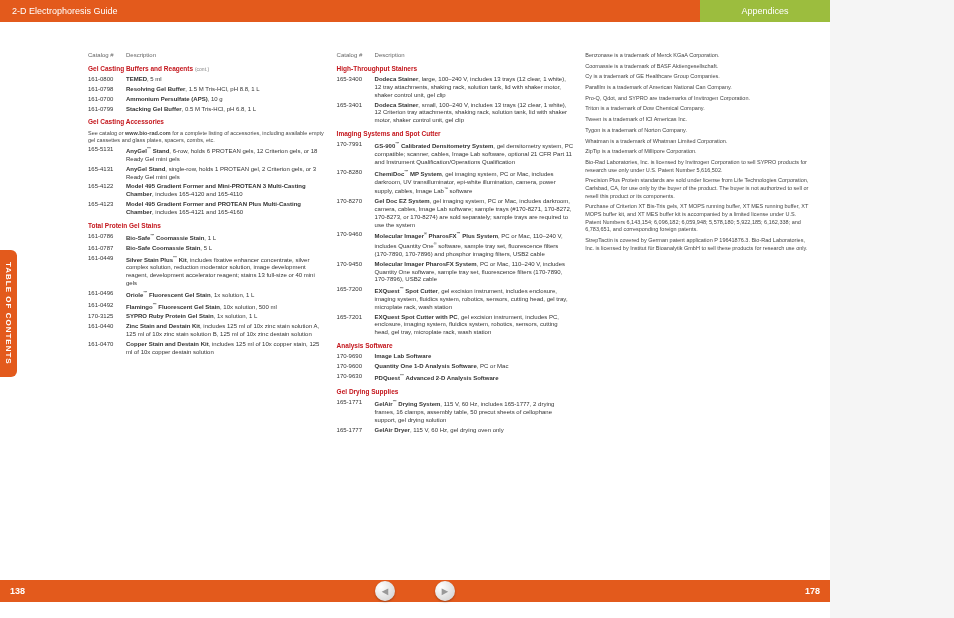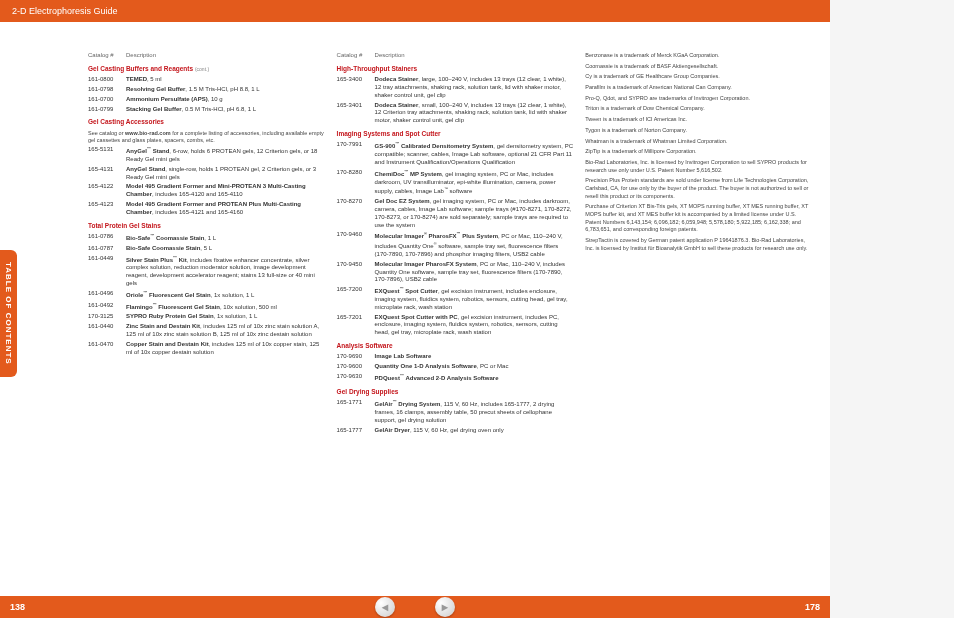--- a/index.html
+++ b/index.html
@@ -15,31 +15,32 @@
 .sect{color:#c4161c;font-weight:bold;font-size:6.5px;margin:5px 0 3px}
 .sect .sub{font-weight:normal;font-size:5px;color:#888}
 .row{display:flex;margin-bottom:2px}
 .cat{width:38px;flex-shrink:0}
 .desc{flex:1}
 .desc b{font-weight:bold}
 .ch{display:flex;color:#666;font-size:6px;margin-bottom:3px}
 .ch .c1{width:38px}
 .note{font-size:5.5px;color:#444;margin-bottom:2px}
 .tm{font-size:5.5px;color:#444;line-height:1.4;margin-bottom:3px}
-.ftr{position:absolute;bottom:0;left:0;right:0;height:22px;background:#e35a1c;display:flex;align-items:center;justify-content:space-between;padding:0 10px}
+.ftr{position:absolute;bottom:16px;left:0;right:0;height:22px;background:#e35a1c;display:flex;align-items:center;justify-content:space-between;padding:0 10px}
 .pn{color:#fff;font-size:9px;font-weight:bold}
 .nav{display:flex;gap:40px}
 .nbtn{width:20px;height:20px;border-radius:50%;background:radial-gradient(circle at 30% 30%,#fff,#ccc);display:flex;align-items:center;justify-content:center;color:#999;font-size:11px;box-shadow:0 1px 2px rgba(0,0,0,0.3)}
 .sup{font-size:4px;vertical-align:super}
 </style>
 </head>
 <body>
 <div class="page">
 <div class="hdr">
 <div class="hdr-l">2-D Electrophoresis Guide</div>
+<div class="hdr-r">Appendices</div>
 </div>
 <div class="toc">TABLE OF CONTENTS</div>
 
 <div class="content">
 <div class="col">
 <div class="ch">
           <span class="c1">Catalog #</span>
           <span>Description</span>
         </div>
 <div class="sect"><span>Gel Casting Buffers and Reagents</span> <span class="sub">(cont.)</span></div>

